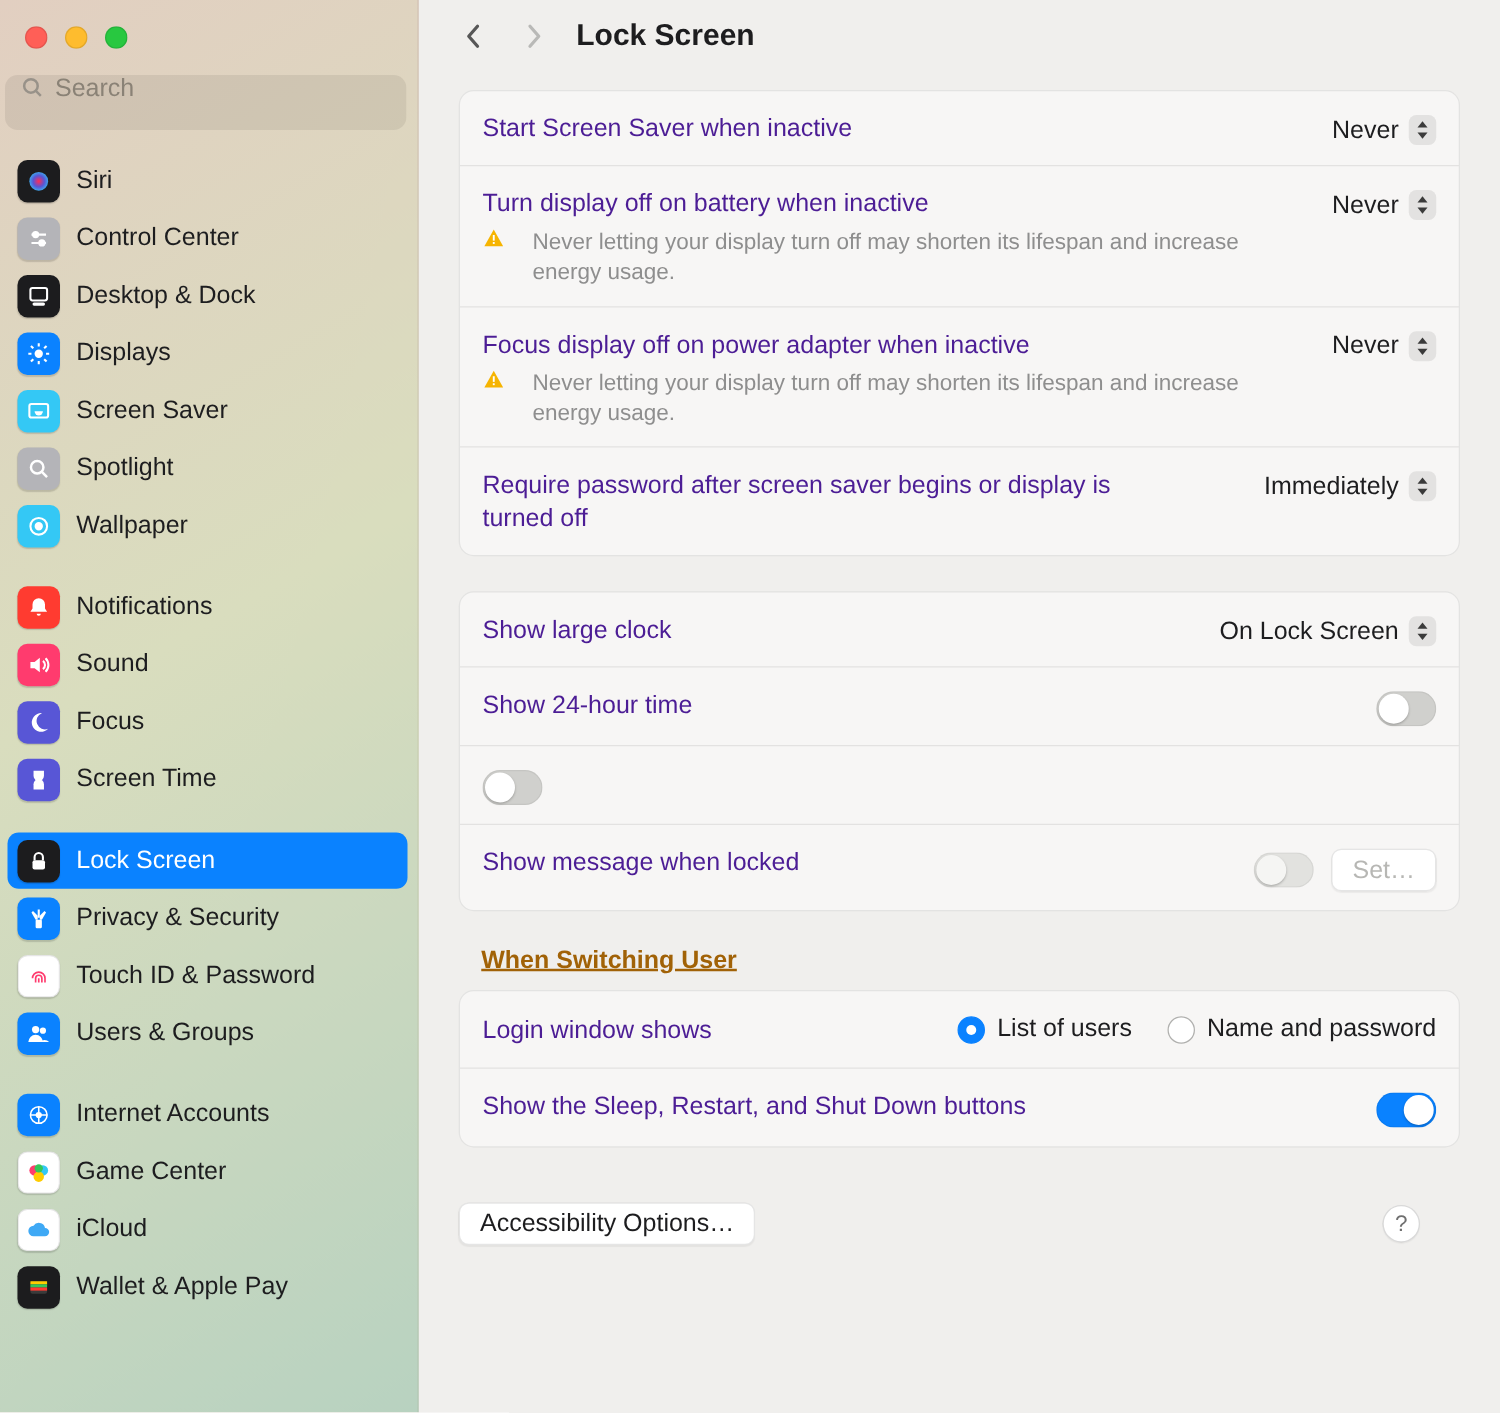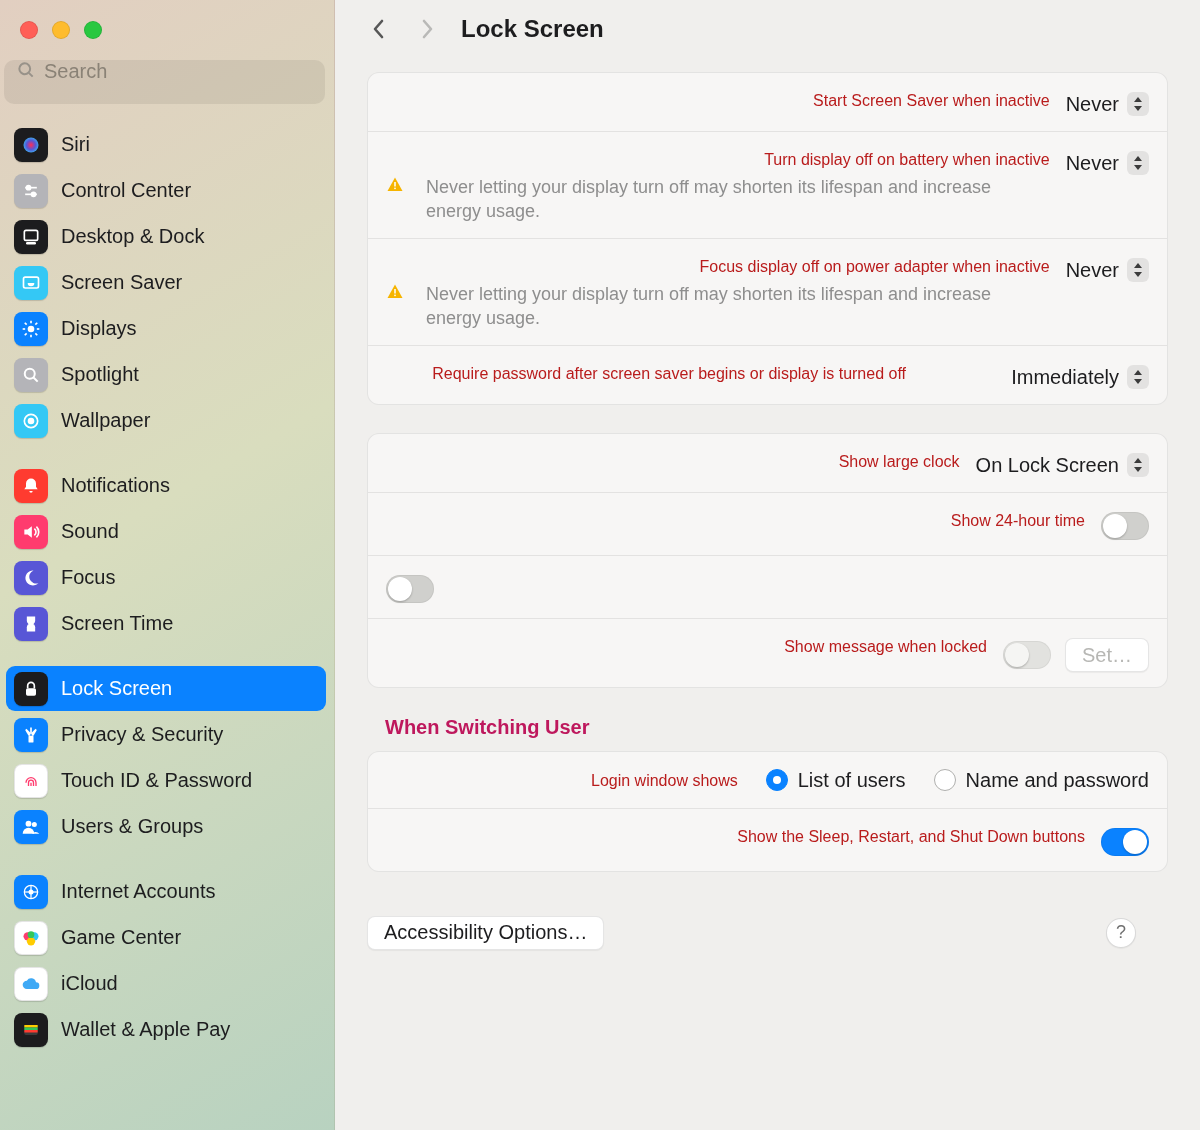--- a/index.html
+++ b/index.html
@@ -64,21 +64,21 @@
     border-radius: 12px;
     margin-bottom: 28px;
   }
   .row {
     display: flex; align-items: flex-start; padding: 15px 18px;
     border-bottom: 1px solid rgba(0,0,0,0.08);
     gap: 16px;
   }
   .row:last-child { border-bottom: none; }
   .row-text { flex: 1 1 auto; }
-  .row-label { font-size: 16px; color: #b91c1c; line-height: 1.35; padding-top:2px;text-align:right;}
+  .row-label { font-size: 20px; color: #4c1d95; line-height: 1.35; padding-top:2px;}
   .row-sub { font-size: 18px; color: #8e8e8e; line-height: 1.35; margin-top: 4px; display:flex; gap:22px;}
   .warn-icon { color: #f6b400; flex: 0 0 auto; margin-top:1px;}
   .row-control { flex: 0 0 auto; display:flex; align-items:center; gap:14px; padding-top:4px;}
 
   .popup {
     display: inline-flex; align-items: center; gap: 6px;
     font-size: 20px; color: #1d1d1f;
   }
   .stepper-btn {
     width: 22px; height: 24px; border-radius: 6px; background: rgba(0,0,0,0.08);
@@ -101,21 +101,21 @@
   .toggle.disabled .knob { background: #f5f5f3; }
 
   .mini-btn {
     height: 34px; padding: 0 16px; border-radius: 8px; border: 1px solid rgba(0,0,0,0.1);
     background: #fff; font-size: 20px; color: #1d1d1f;
     box-shadow: 0 1px 1px rgba(0,0,0,0.05);
     display: inline-flex; align-items:center;
   }
   .mini-btn.disabled { color: #b7b7b4; }
 
-  .section-heading { font-size: 20px; font-weight: 700; color: #be185d; padding: 0 2px 12px 18px; }
+  .section-heading { font-size: 20px; font-weight: 700; color: #a16207; padding: 0 2px 12px 18px; text-decoration: underline; }
 
   .radio-row { display:flex; align-items:center; padding: 16px 18px; gap: 28px; border-bottom: 1px solid rgba(0,0,0,0.08);}
   .radio-row .row-label { flex: 1 1 auto; }
   .radio-opt { display:flex; align-items:center; gap:10px; font-size:20px;justify-content:space-between; }
   .radio {
     width: 22px; height: 22px; border-radius: 50%; border: 1.5px solid #b0b0ae; background:#fff;
     display:flex; align-items:center; justify-content:center;
   }
   .radio.selected { border-color: #0a82ff; background:#0a82ff; }
   .radio.selected::after { content:""; width:8px; height:8px; border-radius:50%; background:#fff; }
@@ -173,47 +173,47 @@
         <span>Control Center</span>
       </div>
       <div class="sb-item">
         <div class="sb-icon" style="background: rgb(28, 28, 30);">
           <svg viewBox="0 0 24 24" fill="#fff">
             <rect x="4" y="4" width="16" height="12" rx="2" fill="none" stroke="#fff" stroke-width="2"></rect>
             <rect x="6" y="18" width="12" height="3" rx="1.5"></rect>
           </svg>
         </div>
         <span>Desktop &amp; Dock</span>
-      </div>
-      <div class="sb-item">
-        <div class="sb-icon" style="background: rgb(52, 200, 245);">
-          <svg viewBox="0 0 24 24" fill="none" stroke="#fff" stroke-width="2">
-            <rect x="3" y="5" width="18" height="13" rx="2"></rect>
-            <path d="M8 12 a4 4 0 0 0 8 0" fill="#fff" stroke="none"></path>
-          </svg>
-        </div>
-        <span>Screen Saver</span>
       </div>
       <div class="sb-item">
         <div class="sb-icon" style="background: rgb(10, 130, 255);">
           <svg viewBox="0 0 24 24" fill="#fff">
             <circle cx="12" cy="12" r="4"></circle>
             <g stroke="#fff" stroke-width="2">
               <line x1="12" y1="2" x2="12" y2="5"></line>
               <line x1="12" y1="19" x2="12" y2="22"></line>
               <line x1="2" y1="12" x2="5" y2="12"></line>
               <line x1="19" y1="12" x2="22" y2="12"></line>
               <line x1="4.5" y1="4.5" x2="6.8" y2="6.8"></line>
               <line x1="17.2" y1="17.2" x2="19.5" y2="19.5"></line>
               <line x1="4.5" y1="19.5" x2="6.8" y2="17.2"></line>
               <line x1="17.2" y1="6.8" x2="19.5" y2="4.5"></line>
             </g>
           </svg>
         </div>
         <span>Displays</span>
+      </div>
+      <div class="sb-item">
+        <div class="sb-icon" style="background: rgb(52, 200, 245);">
+          <svg viewBox="0 0 24 24" fill="none" stroke="#fff" stroke-width="2">
+            <rect x="3" y="5" width="18" height="13" rx="2"></rect>
+            <path d="M8 12 a4 4 0 0 0 8 0" fill="#fff" stroke="none"></path>
+          </svg>
+        </div>
+        <span>Screen Saver</span>
       </div>
       <div class="sb-item">
         <div class="sb-icon" style="background: rgb(180, 180, 184);">
           <svg viewBox="0 0 24 24" fill="none" stroke="#fff" stroke-width="2.4">
             <circle cx="10.5" cy="10.5" r="6"></circle>
             <line x1="20" y1="20" x2="15" y2="15"></line>
           </svg>
         </div>
         <span>Spotlight</span>
       </div>

